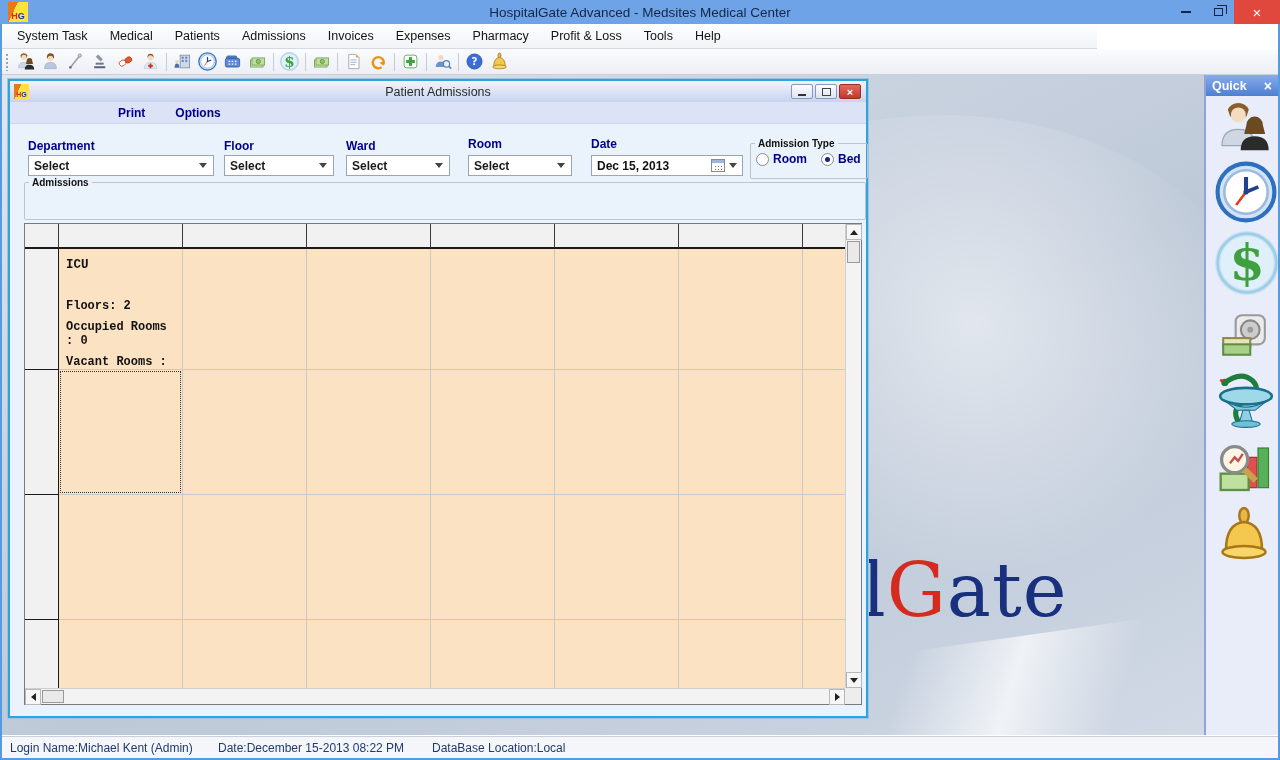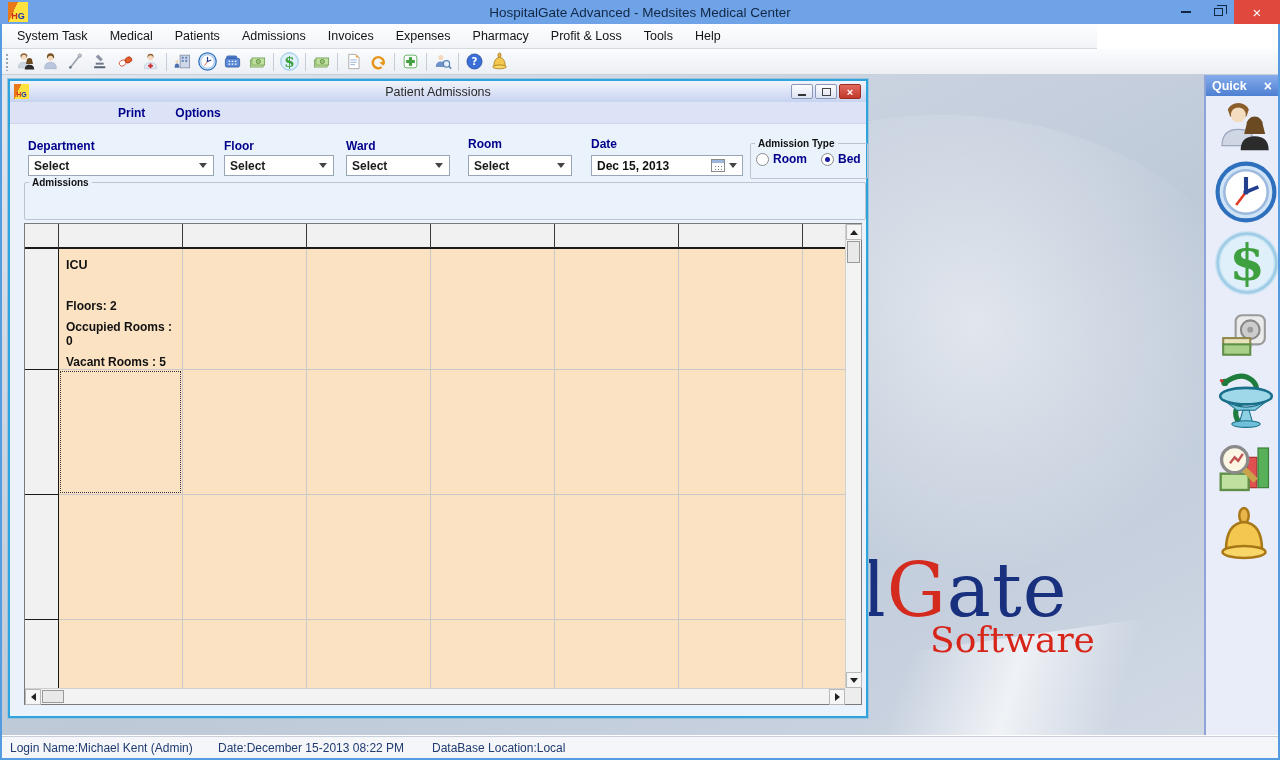--- a/index.html
+++ b/index.html
@@ -126,21 +126,21 @@
 
   
   #grid { position:absolute; left:14px; top:99px; width:838px; height:482px; border:1px solid #7a7a7a; background:#EFEFEF; }
   #grid-body { position:absolute; left:0; top:0; right:16px; bottom:16px; overflow:hidden; background:#FBE2C2; }
   .g-header { display:flex; height:25px; }
   .g-hcell { background:#F1F1F1; border-right:1px solid #3a3a3a; border-bottom:2px solid #1a1a1a; flex:0 0 auto; }
   .g-row { display:flex; }
   .g-rowhdr { width:34px; flex:0 0 auto; background:#F1F1F1; border-right:1px solid #1a1a1a; border-bottom:1px solid #1a1a1a; }
   .g-cell { flex:0 0 auto; background:#FBE2C2; border-right:1px solid #C9C9C9; border-bottom:1px solid #C9C9C9; position:relative; }
   .g-cell.focus::after { content:''; position:absolute; inset:1px; border:1px dotted #333; }
-  .cell-info { padding:9px 7px; font-family:Liberation Sans, sans-serif; font-weight:bold; color:#111; }
+  .cell-info { padding:9px 7px; font-family:Liberation Mono, monospace; font-weight:bold; color:#111; }
   .cell-info .ci-title { font-size:12.5px; margin-bottom:27px; }
   .cell-info .ci-line { font-size:12px; margin-bottom:7px; }
 
   .sb { position:absolute; background:#F3F3F3; }
   #grid-vscroll { right:0; top:0; width:16px; bottom:16px; border-left:1px solid #cfcfcf; }
   #grid-hscroll { left:0; bottom:0; height:16px; right:16px; border-top:1px solid #cfcfcf; }
   .sb-btn { position:absolute; width:16px; height:16px; background:#F6F6F6; border:1px solid #B8B8B8;
             display:flex; align-items:center; justify-content:center; }
   .sb-thumb { position:absolute; background:#E9E9E9; border:1px solid #9a9a9a; }
   .tri-up { width:0;height:0;border-left:4px solid transparent;border-right:4px solid transparent;border-bottom:5px solid #222; }
@@ -420,21 +420,20 @@
       <span class="tb-btn">
         <svg>
           <use href="#sym-bell"></use>
         </svg>
       </span>
     </div>
 
   <div id="mdi">
     <div id="watermark">
       <div class="wm-line1"><span>l</span><span class="wm-accent">G</span><span>ate</span></div>
-      <div class="wm-line2">Software</div>
     </div>
 
     <div id="quickpanel">
       <div id="quick-header">
         <span class="q-title">Quick</span>
         <span class="q-close">×</span>
       </div>
       <div id="quick-icons">
           <div class="q-icon qi-0"><svg>
               <use href="#sym-people"></use>

